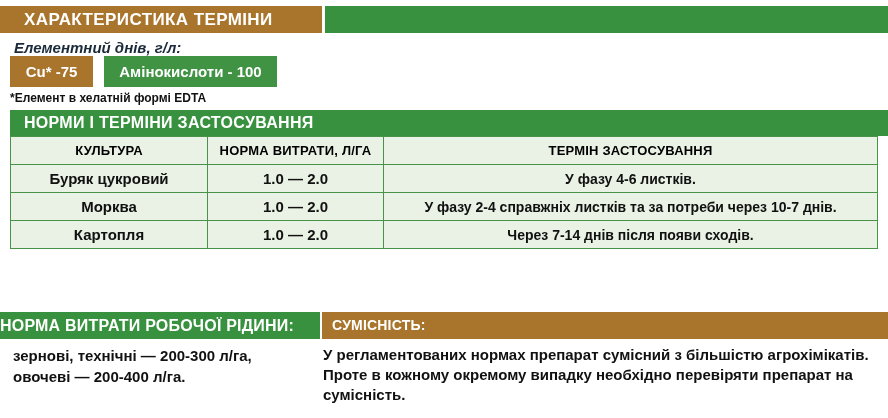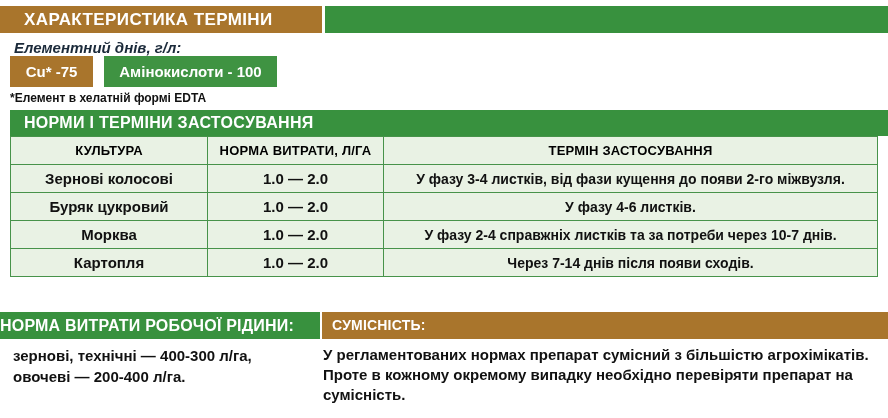--- a/index.html
+++ b/index.html
@@ -97,25 +97,20 @@
   </colgroup>
   <thead>
     <tr>
       <th>КУЛЬТУРА</th>
       <th>НОРМА ВИТРАТИ, Л/ГА</th>
       <th>ТЕРМІН ЗАСТОСУВАННЯ</th>
     </tr>
   </thead>
   <tbody>
     <tr>
-      <td class="c-culture">Зернові колосові</td>
-      <td class="c-rate">1.0 — 2.0</td>
-      <td class="c-term">У фазу 3-4 листків, від фази кущення до появи 2-го міжвузля.</td>
-    </tr>
-    <tr>
       <td class="c-culture">Буряк цукровий</td>
       <td class="c-rate">1.0 — 2.0</td>
       <td class="c-term">У фазу 4-6 листків.</td>
     </tr>
     <tr>
       <td class="c-culture">Морква</td>
       <td class="c-rate">1.0 — 2.0</td>
       <td class="c-term">У фазу 2-4 справжніх листків та за потреби через 10-7 днів.</td>
     </tr>
     <tr>
@@ -123,17 +118,17 @@
       <td class="c-rate">1.0 — 2.0</td>
       <td class="c-term">Через 7-14 днів після появи сходів.</td>
     </tr>
   </tbody>
 </table>
 
 <div class="bottom-bar-left">НОРМА ВИТРАТИ РОБОЧОЇ РІДИНИ:</div>
 <div class="bottom-bar-right">СУМІСНІСТЬ:</div>
 
 <div class="bottom-text-left">
-  <div>зернові, технічні — 400-300 л/га,</div>
+  <div>зернові, технічні — 200-300 л/га,</div>
   <div>овочеві — 200-400 л/га.</div>
 </div>
 
 <div class="bottom-text-right">У регламентованих нормах препарат сумісний з більшістю агрохімікатів. Проте в кожному окремому випадку необхідно перевіряти препарат на сумісність.</div>
 
 </body></html>

